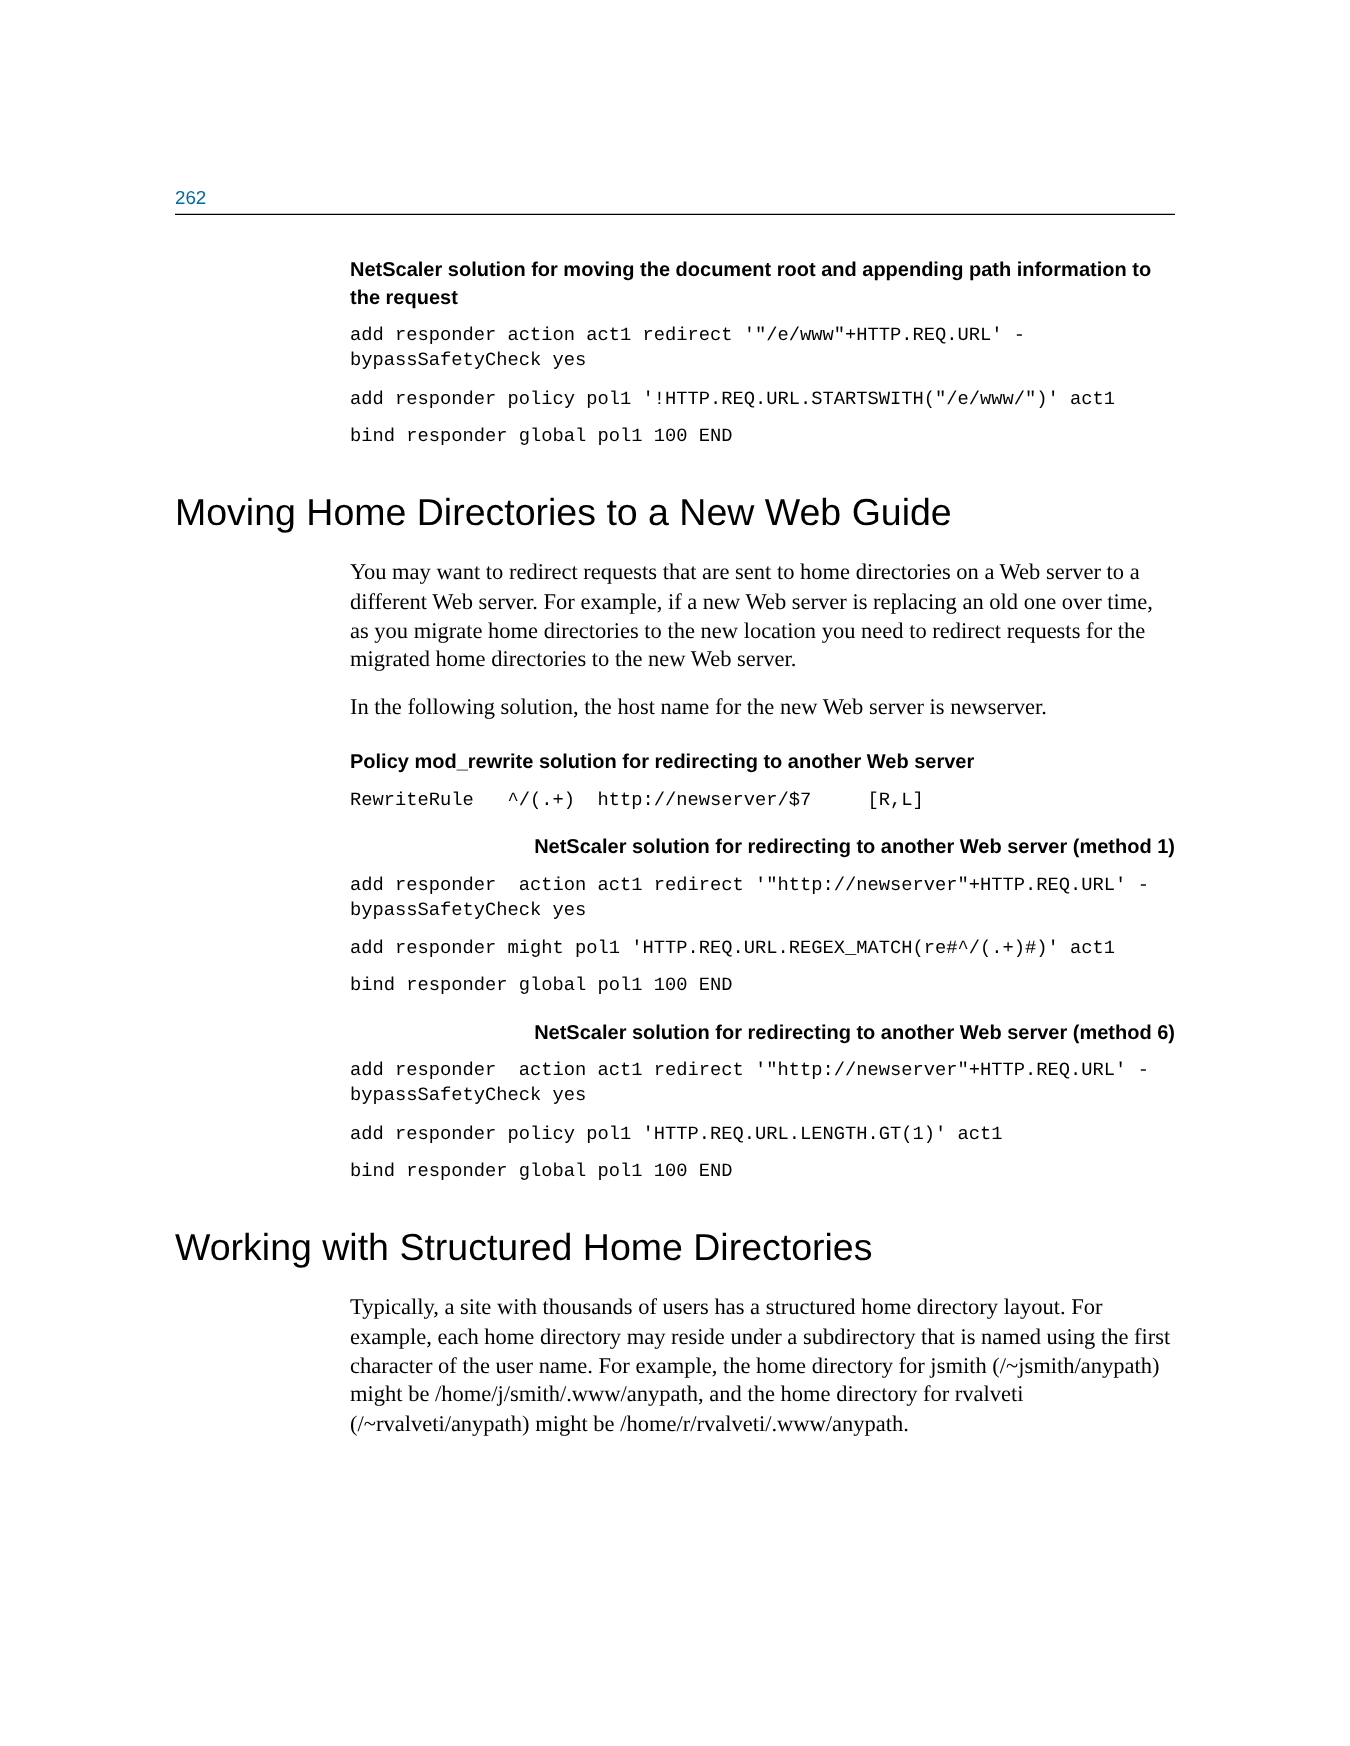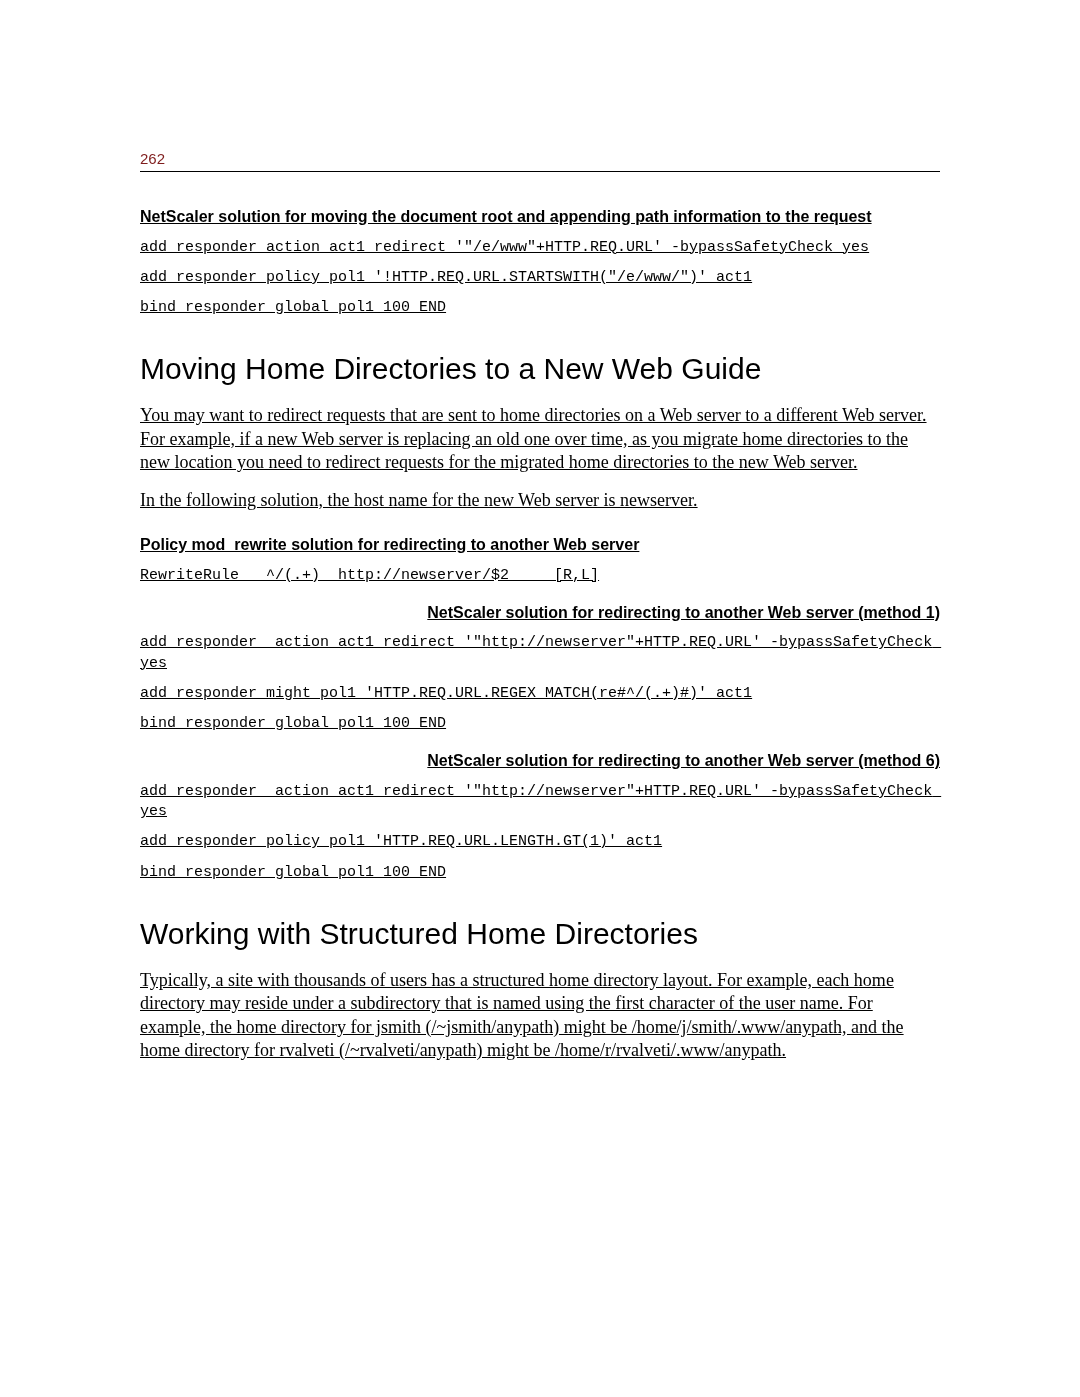--- a/index.html
+++ b/index.html
@@ -12,33 +12,33 @@
   }
   .page {
     box-sizing: border-box;
     width: 1080px;
     padding: 150px 140px 120px 140px;
   }
   .header-line {
     display: flex;
     font-family: Arial, Helvetica, sans-serif;
     font-size: 15px;
-    color: #7f1d1d;
+    color: #0369a1;
     border-bottom: 1px solid #000;
     padding-bottom: 4px;
     margin-bottom: 34px;
   }
   .page-number {
     width: 54px;
   }
   .header-title {
     flex: 1;
   }
   .content-indent {
-    text-decoration: underline;
+    margin-left: 140px;
   }
   .bold-sub {
     font-family: Arial, Helvetica, sans-serif;
     font-weight: bold;
     font-size: 16px;
     line-height: 1.35;
     margin-top: 0;
     margin-bottom: 10px;
   }
   .code {
@@ -85,21 +85,21 @@
     <div class="code">bind responder global pol1 100 END</div>
   </div>
 
   <div class="h1">Moving Home Directories to a New Web Guide</div>
 
   <div class="content-indent">
     <div class="body-para">You may want to redirect requests that are sent to home directories on a Web server to a different Web server. For example, if a new Web server is replacing an old one over time, as you migrate home directories to the new location you need to redirect requests for the migrated home directories to the new Web server.</div>
     <div class="body-para">In the following solution, the host name for the new Web server is newserver.</div>
 
     <div class="bold-sub gap-top">Policy mod_rewrite solution for redirecting to another Web server</div>
-    <div class="code">RewriteRule   ^/(.+)  http://newserver/$2     [R,L]</div>
+    <div class="code">RewriteRule   ^/(.+)  http://newserver/$7     [R,L]</div>
 
     <div class="bold-sub gap-top-sm">NetScaler solution for redirecting to another Web server (method 1)</div>
     <div class="code">add responder  action act1 redirect '"http://newserver"+HTTP.REQ.URL' -bypassSafetyCheck yes</div>
     <div class="code">add responder might pol1 'HTTP.REQ.URL.REGEX_MATCH(re#^/(.+)#)' act1</div>
     <div class="code">bind responder global pol1 100 END</div>
 
     <div class="bold-sub gap-top-sm">NetScaler solution for redirecting to another Web server (method 6)</div>
     <div class="code">add responder  action act1 redirect '"http://newserver"+HTTP.REQ.URL' -bypassSafetyCheck yes</div>
     <div class="code">add responder policy pol1 'HTTP.REQ.URL.LENGTH.GT(1)' act1</div>
     <div class="code">bind responder global pol1 100 END</div>

